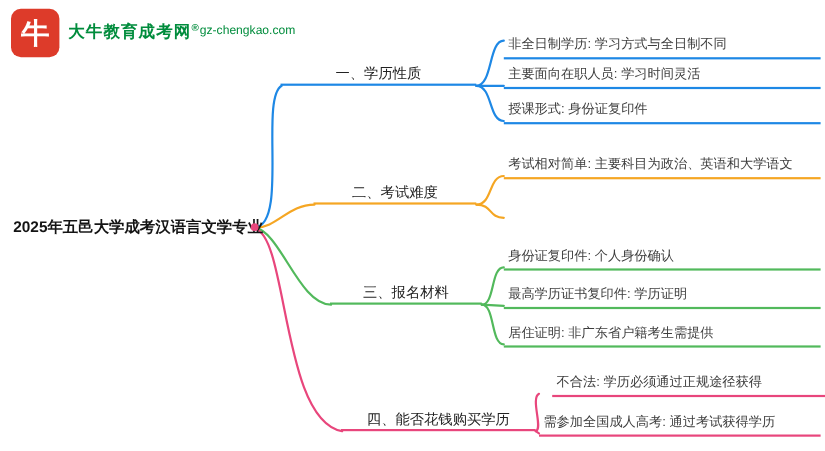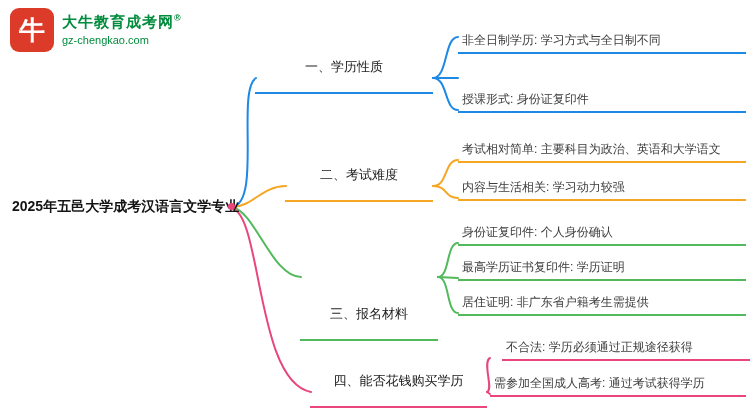--- a/index.html
+++ b/index.html
@@ -7,35 +7,35 @@
     position:relative;width:750px;height:410px;background:#fff;overflow:hidden;
     font-family:"Liberation Sans","DejaVu Sans",sans-serif;
   }
   
   .logo{position:absolute;left:10px;top:8px;display:flex;align-items:center;gap:8px;}
   .logo-icon{
     width:44px;height:44px;border-radius:9px;color:#fff;
     display:flex;align-items:center;justify-content:center;
     font-size:26px;font-weight:bold;line-height:1;
   }
-  .logo-text{display:flex;flex-direction:column;line-height:1.25;}
+  .logo-text{display:flex;flex-direction:row;line-height:1.25;}
   .logo-title{font-size:15px;font-weight:bold;letter-spacing:1px;}
   .logo-sub{font-size:11px;margin-top:2px;}
   .reg{font-size:9px;vertical-align:super;}
   
   .connectors{position:absolute;left:0;top:0;width:750px;height:410px;}
   .root-label{
     position:absolute;left:12px;top:198px;font-size:14px;font-weight:bold;
     color:#141414;white-space:nowrap;
   }
   .root-dot{position:absolute;left:228px;top:203px;width:7px;height:7px;border-radius:50%;}
   .branch{
     position:absolute;height:24px;border-bottom:2px solid #999;
     display:flex;align-items:flex-end;justify-content:center;
-    font-size:13px;color:#222;padding-bottom:16px;box-sizing:content-box;
+    font-size:13px;color:#222;padding-bottom:0;box-sizing:content-box;
     white-space:nowrap;
   }
   .leaf{
     position:absolute;height:22px;border-bottom:2px solid #999;
     display:flex;align-items:flex-end;
     font-size:12px;color:#3d3d3d;padding:0 0 3px 4px;box-sizing:content-box;
     white-space:nowrap;
   }
   
   .b1{left:255px;top:52px;width:178px;}
@@ -90,28 +90,28 @@
       <div class="logo-title" style="color: rgb(0, 140, 60);"><span>大牛教育成考网</span><span class="reg">®</span></div>
       <div class="logo-sub" style="color: rgb(0, 140, 60);">gz-chengkao.com</div>
     </div>
   </div>
 
   <div class="root-label">2025年五邑大学成考汉语言文学专业</div>
   <div class="root-dot" style="background-color: rgb(232, 70, 124);"></div>
 
   <div class="branch b1" style="border-bottom-color: rgb(30, 136, 229);">一、学历性质</div>
   <div class="branch b2" style="border-bottom-color: rgb(245, 166, 35);">二、考试难度</div>
-  <div class="branch b3" style="border-bottom-color: rgb(82, 185, 92); margin-top: 48px;">三、报名材料</div>
+  <div class="branch b3" style="border-bottom-color: rgb(82, 185, 92);">三、报名材料</div>
   <div class="branch b4" style="border-bottom-color: rgb(232, 70, 124);">四、能否花钱购买学历</div>
 
   <div class="leaf l11" style="border-bottom-color: rgb(30, 136, 229);">非全日制学历: 学习方式与全日制不同</div>
+  <div class="leaf l12" style="border-bottom-color: rgb(30, 136, 229);">主要面向在职人员: 学习时间灵活</div>
   <div class="leaf l13" style="border-bottom-color: rgb(30, 136, 229);">授课形式: 身份证复印件</div>
 
   <div class="leaf l21" style="border-bottom-color: rgb(245, 166, 35);">考试相对简单: 主要科目为政治、英语和大学语文</div>
-  <div class="leaf l22" style="border-bottom-color: rgb(245, 166, 35);">内容与生活相关: 学习动力较强</div>
 
   <div class="leaf l31" style="border-bottom-color: rgb(82, 185, 92);">身份证复印件: 个人身份确认</div>
   <div class="leaf l32" style="border-bottom-color: rgb(82, 185, 92);">最高学历证书复印件: 学历证明</div>
   <div class="leaf l33" style="border-bottom-color: rgb(82, 185, 92);">居住证明: 非广东省户籍考生需提供</div>
 
   <div class="leaf l41" style="border-bottom-color: rgb(232, 70, 124); margin-left: 12px;">不合法: 学历必须通过正规途径获得</div>
   <div class="leaf l42" style="border-bottom-color: rgb(232, 70, 124);">需参加全国成人高考: 通过考试获得学历</div>
 
 </div>
 

